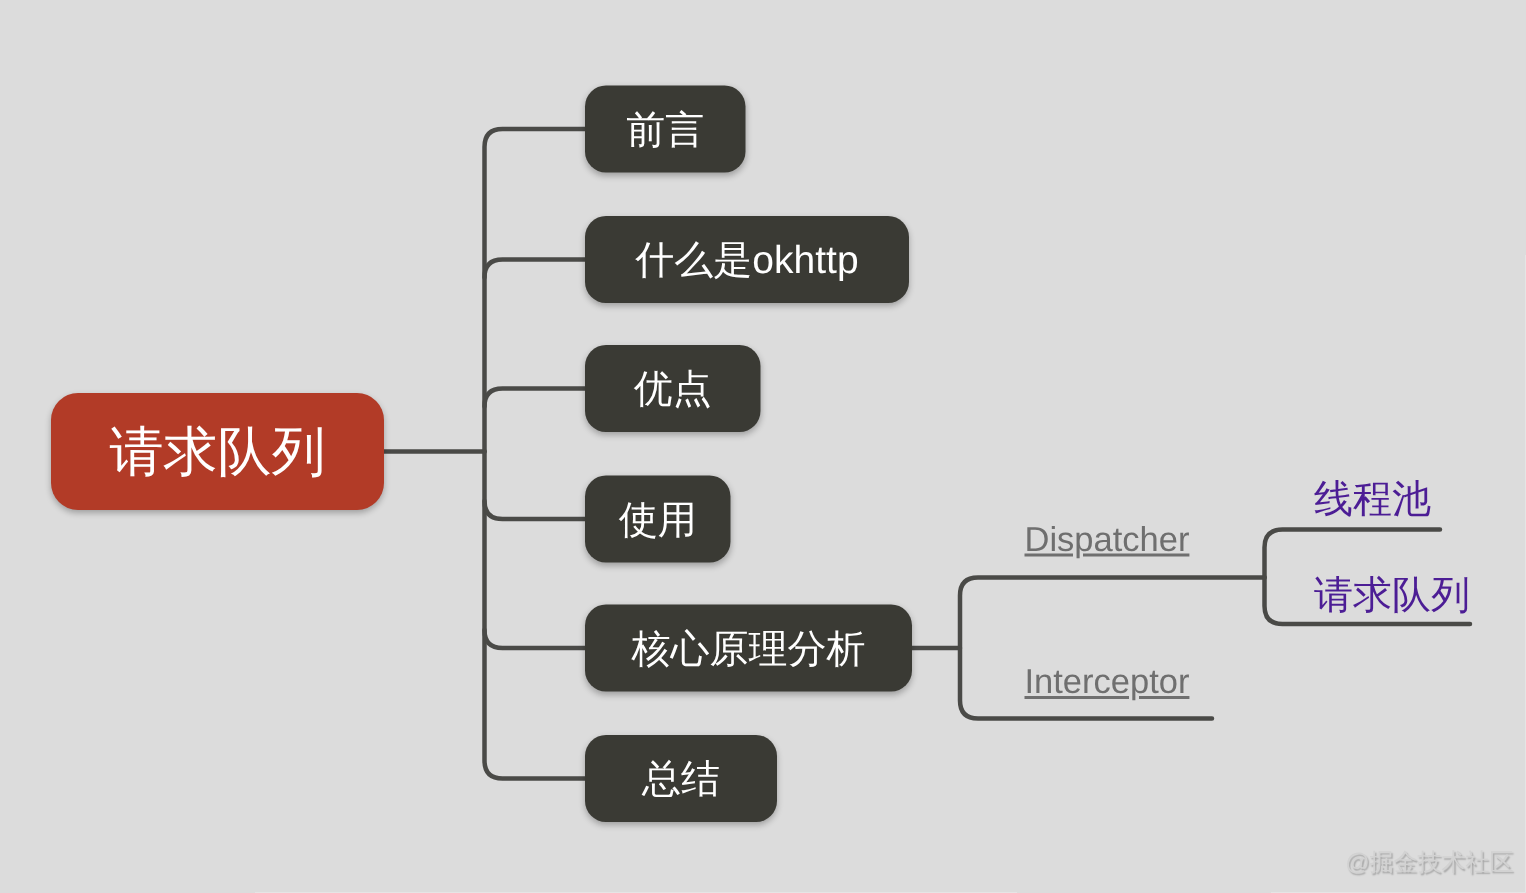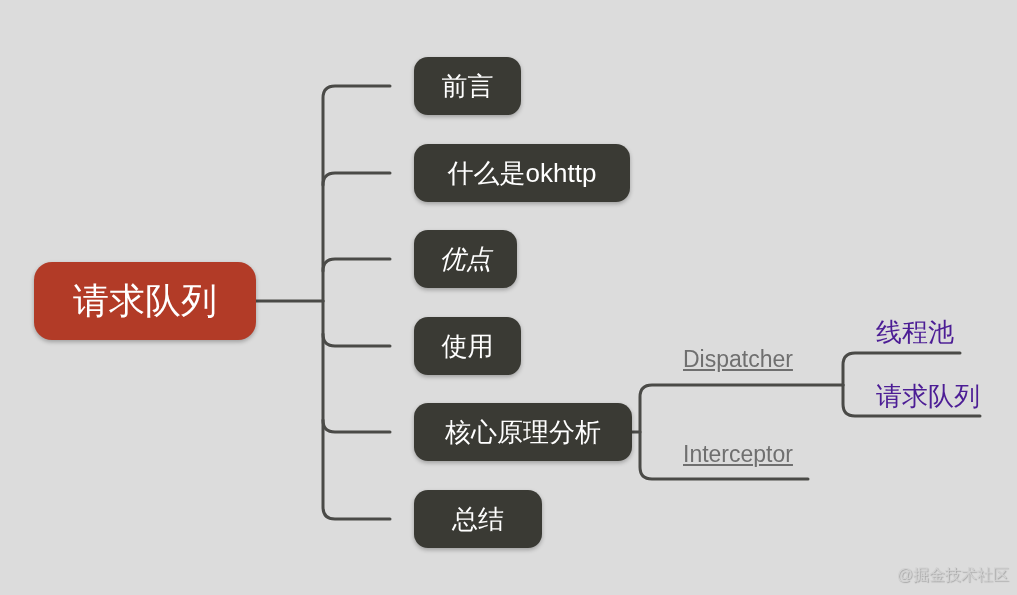--- a/index.html
+++ b/index.html
@@ -24,26 +24,25 @@
     left:34px;top:262px;width:222px;height:78px;
     background:#b23b27;
     border-radius:18px;
     font-size:36px;
   }
   .topic-l2{
     background:#3a3a34;
     border-radius:14px;
     height:58px;left:390px;
     font-size:26px;
-    margin-left:24px;
   }
   .t-foreword{top:57px;width:107px;}
   .t-what{top:144px;width:216px;text-align:right;}
-  .t-advantage{top:230px;width:103px;font-style:italic;}
-  .t-usage{top:317px;width:107px;}
+  .t-advantage{top:230px;width:117px;}
+  .t-usage{top:317px;width:97px;}
   .t-core{top:403px;width:218px;}
   .t-summary{top:490px;width:128px;}
   .label-plain{
     position:absolute;
     white-space:nowrap;
     cursor:default;
   }
   .label-l3{color:#6f6f6f;font-size:23px;text-decoration:underline;}
   .l-dispatcher{left:683px;top:346px;}
   .l-interceptor{left:683px;top:441px;}

